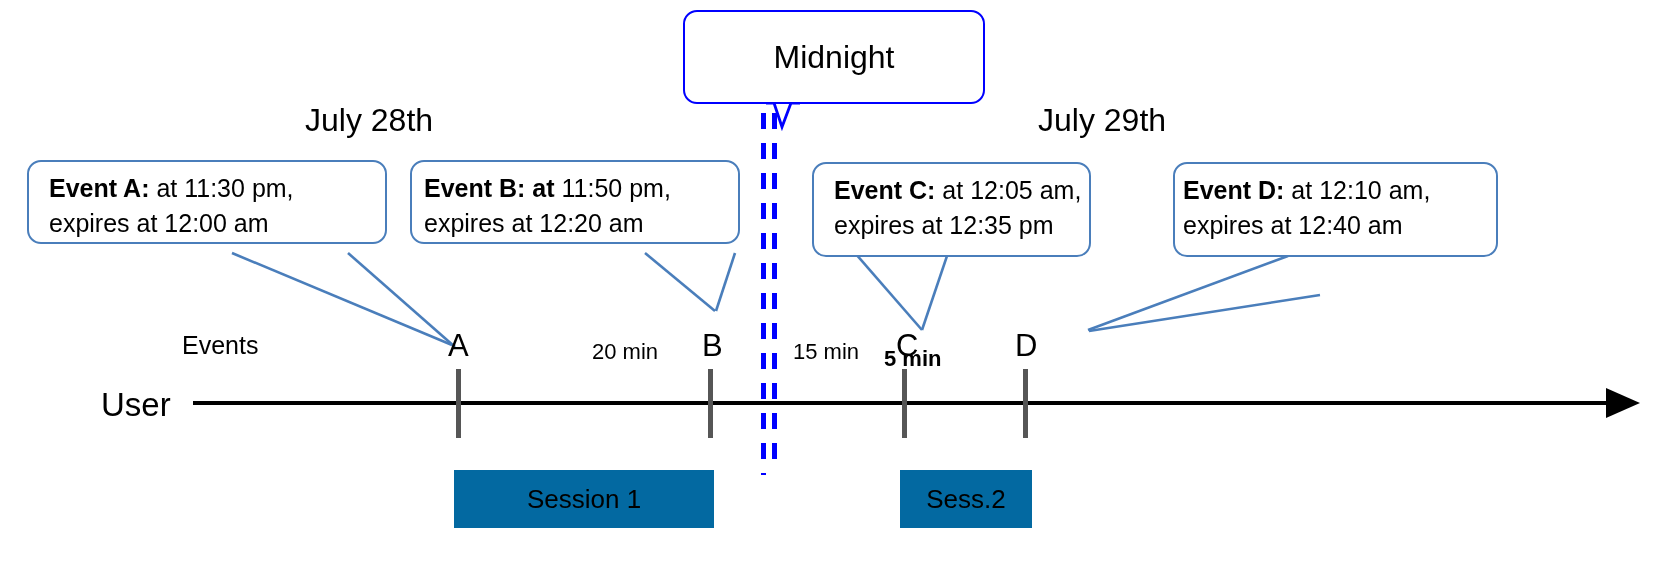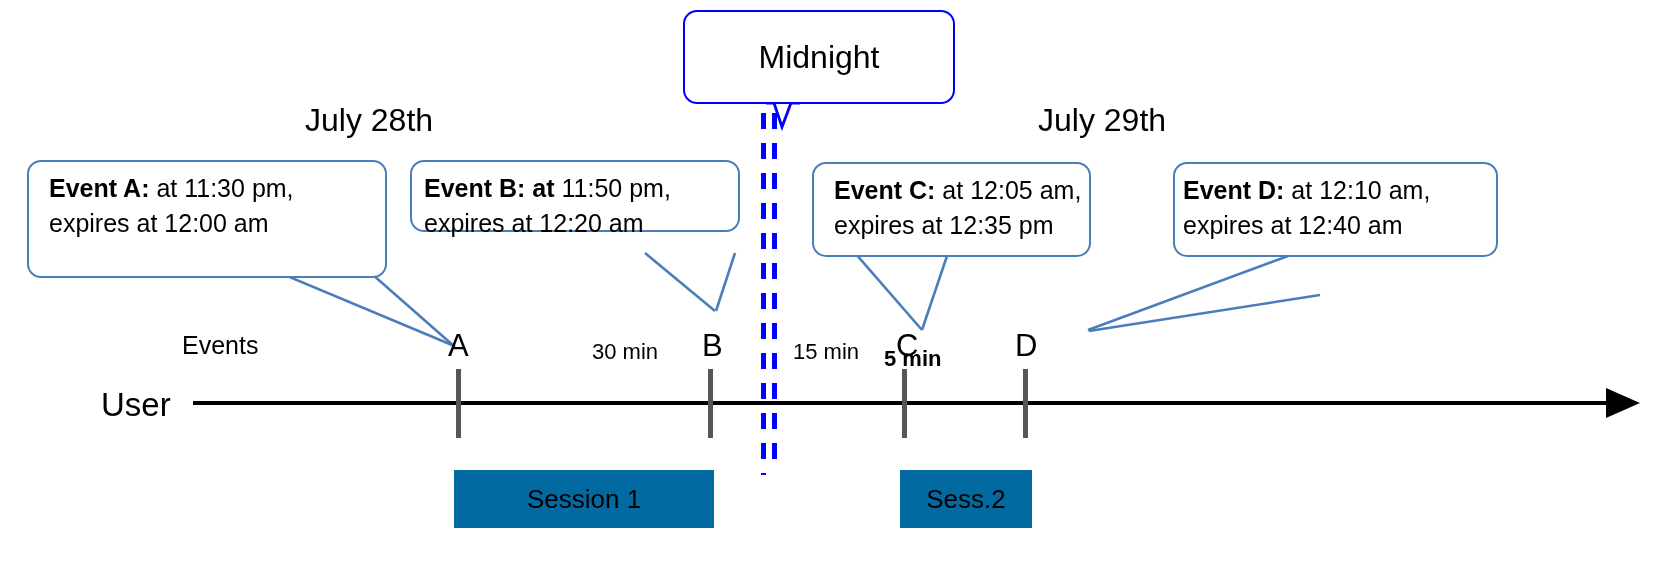--- a/index.html
+++ b/index.html
@@ -130,36 +130,36 @@
     <g>
       <line x1="1288" y1="256" x2="1088" y2="330" stroke="#4a7ebb" stroke-width="2.6"></line>
       <line x1="1320" y1="295" x2="1089" y2="331" stroke="#4a7ebb" stroke-width="2.6"></line>
     </g>
 
     <g>
       <polyline points="766,103 774,103 782,127 791,103 800,103" fill="none" stroke="#0000ff" stroke-width="2.8" stroke-linejoin="miter"></polyline>
     </g>
   </svg>
 
-  <div class="midnight-box" style="left:683px; top:10px; width:272px; height:94px;">
+  <div class="midnight-box" style="left:683px; top:10px; width:302px; height:94px;">
     <span>Midnight</span>
   </div>
 
   <div class="midnight-dash" style="left:761px; top:113px; height:362px;"></div>
   <div class="midnight-dash" style="left:772px; top:113px; height:360px;"></div>
 
   <div class="txt date-label" style="left:305px; top:104px;">July 28th</div>
   <div class="txt date-label" style="left:1038px; top:104px;">July 29th</div>
 
-  <div class="callout" style="left:27px; top:160px; width:360px; height:118px;">
+  <div class="callout" style="left:27px; top:160px; width:360px; height:84px;">
     <div><b>Event A:</b><span> at 11:30 pm,</span></div>
     <div>expires at 12:00 am</div>
   </div>
 
-  <div class="callout" style="left:410px; top:160px; width:330px; height:72px;padding-left:12px;">
+  <div class="callout" style="left:410px; top:160px; width:330px; height:84px;padding-left:12px;">
     <div><b>Event B: at</b><span> 11:50 pm,</span></div>
     <div>expires at 12:20 am</div>
   </div>
 
   <div class="callout" style="left:812px; top:162px; width:279px; height:95px;">
     <div><b>Event C:</b><span> at 12:05 am,</span></div>
     <div>expires at 12:35 pm</div>
   </div>
 
   <div class="callout" style="left:1173px; top:162px; width:325px; height:95px;padding-left:8px;">
@@ -168,21 +168,21 @@
   </div>
 
   <div class="txt row-name" style="left:182px; top:333px;">Events</div>
   <div class="txt axis-name" style="left:101px; top:388px;">User</div>
 
   <div class="txt pt-label" style="left:448px; top:330px;">A</div>
   <div class="txt pt-label" style="left:702px; top:330px;">B</div>
   <div class="txt pt-label" style="left:896px; top:330px;">C</div>
   <div class="txt pt-label" style="left:1015px; top:330px;">D</div>
 
-  <div class="txt gap-label" style="left:592px; top:341px;">30 min</div>
+  <div class="txt gap-label" style="left:592px; top:341px;">20 min</div>
   <div class="txt gap-label" style="left:793px; top:341px;">15 min</div>
   <div class="txt gap-label" style="left:884px; top:348px;font-weight:bold;">5 min</div>
 
   <div class="tick" style="left:456px; top:369px; height:69px;"></div>
   <div class="tick" style="left:708px; top:369px; height:69px;"></div>
   <div class="tick" style="left:902px; top:369px; height:69px;"></div>
   <div class="tick" style="left:1023px; top:369px; height:69px;"></div>
 
   <div class="session" style="left:454px; top:470px; width:260px; height:58px;">
     <span>Session 1</span>

